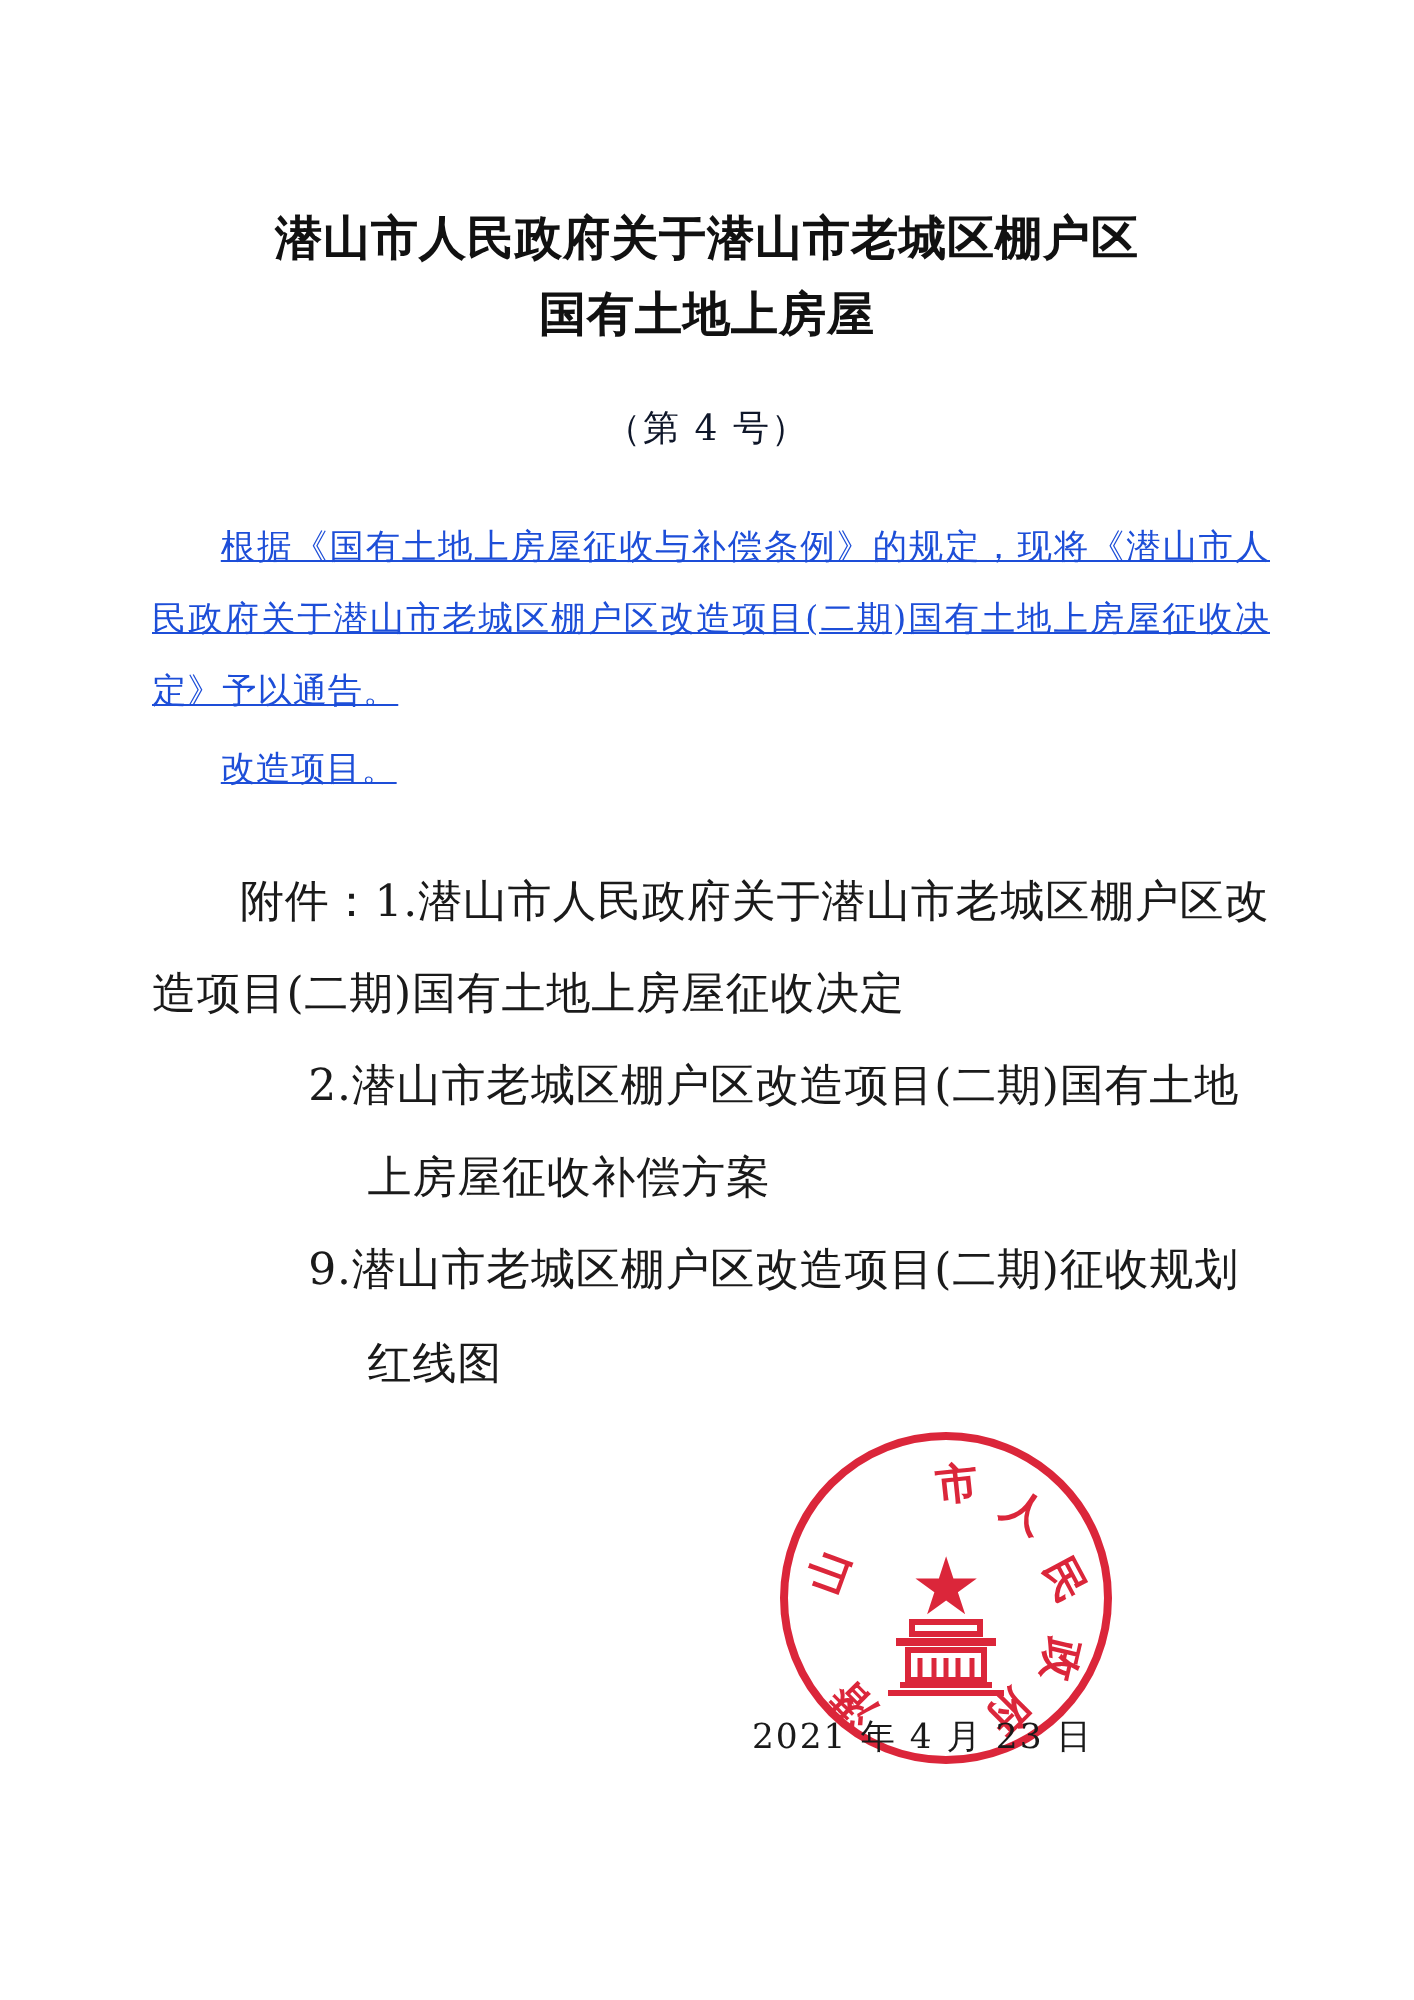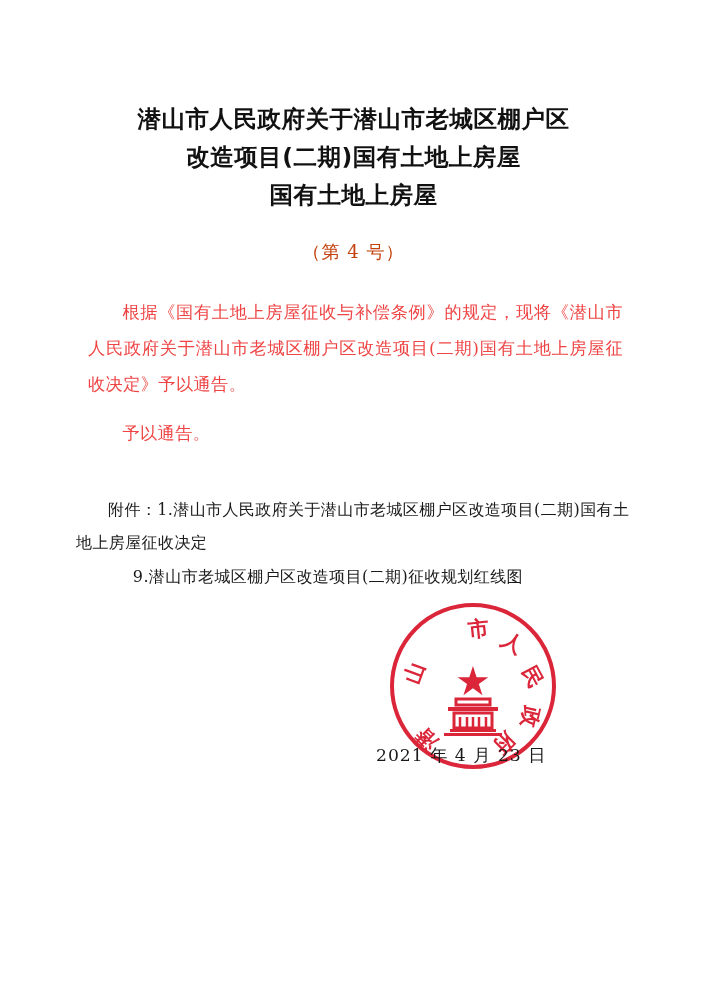--- a/index.html
+++ b/index.html
@@ -32,43 +32,44 @@
     letter-spacing: 0.5px;
     font-family: "DejaVu Sans", "Liberation Sans", sans-serif;
     color: #111;
   }
   .doc-title .tline { display: block; }
   .doc-number {
     text-align: center;
     font-size: 18px;
     margin-top: 26px;
     letter-spacing: 1px;
-    color: #c2410c;
+    color: #0f172a;
   }
   .body-text {
     margin: 0;
     padding: 0 72px 0 76px;
   }
   .para {
     font-size: 17.2px;
     line-height: 2.1;
     text-align: justify;
     text-justify: inter-ideograph;
     text-indent: 2em;
-    margin: 12px;
+    margin: 0;
     letter-spacing: 0.4px;
-    color: #ef4444;
+    color: #1d4ed8;
+    text-decoration: underline;
   }
   .para.first { margin-top: 30px; }
   .para.gap { margin-top: 2px; }
 
   .attachments {
-    margin-top: 42px;
+    margin-top: 26px;
     padding: 0 72px 0 76px;
-    font-size: 16px;
+    font-size: 22px;
     line-height: 2.1;
     letter-spacing: 0.4px;
   }
   .att-head-row {
     display: block;
     text-indent: 2em;
   }
   .att-item {
     display: block;
     padding-left: 4.9em;
@@ -133,33 +134,33 @@
     color: #1a1a1a;
   }
 </style>
 </head>
 <body>
 
 <div class="page">
 
   <h1 class="doc-title">
     <span class="tline">潜山市人民政府关于潜山市老城区棚户区</span>
-    <span class="tline">改造项目(二期)国有土地上房屋</span>
     <span class="tline">国有土地上房屋</span>
   </h1>
 
   <div class="doc-number">（第 4 号）</div>
 
   <div class="body-text">
     <p class="para first">根据《国有土地上房屋征收与补偿条例》的规定，现将《潜山市人民政府关于潜山市老城区棚户区改造项目(二期)国有土地上房屋征收决定》予以通告。</p>
-    <p class="para gap">予以通告。</p>
+    <p class="para gap">改造项目。</p>
   </div>
 
   <div class="attachments">
     <div class="att-head-row"><span class="att-first-inline">附件：</span><span class="att-first-inline">1.潜山市人民政府关于潜山市老城区棚户区改造项目(二期)国有土地上房屋征收决定</span></div>
+    <div class="att-item">2.潜山市老城区棚户区改造项目(二期)国有土地上房屋征收补偿方案</div>
     <div class="att-item">9.潜山市老城区棚户区改造项目(二期)征收规划红线图</div>
   </div>
 
   <div class="seal-area">
     <div class="seal">
       <div class="seal-inner">
         <div class="seal-star">★</div>
         <svg class="seal-emblem" viewBox="0 0 66 44" aria-hidden="true">
           <path d="M4 40 L62 40 L62 43 L4 43 Z" fill="currentColor"></path>
           <path d="M10 36 L56 36 L56 39 L10 39 Z" fill="currentColor"></path>

